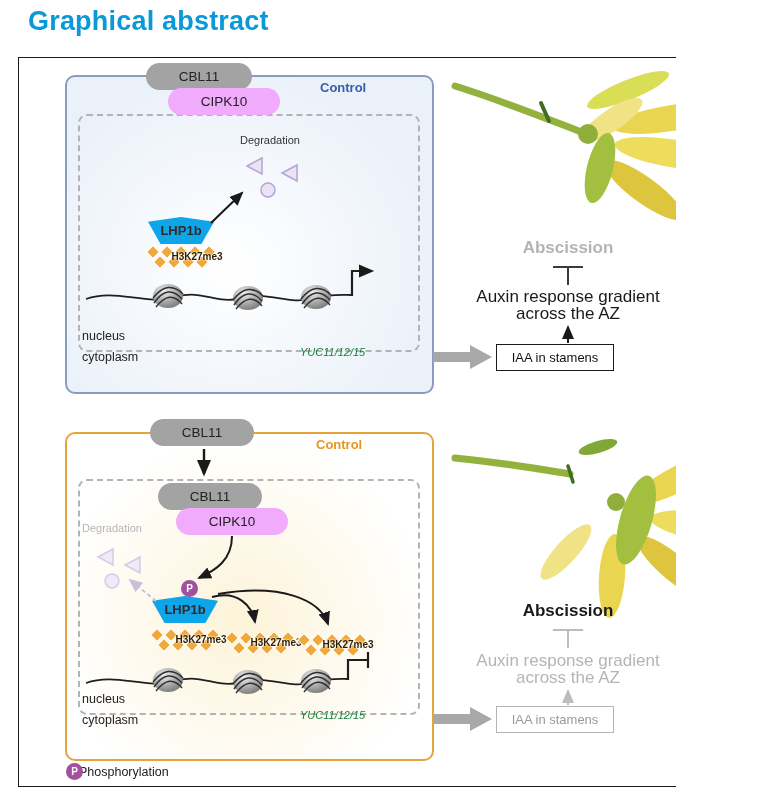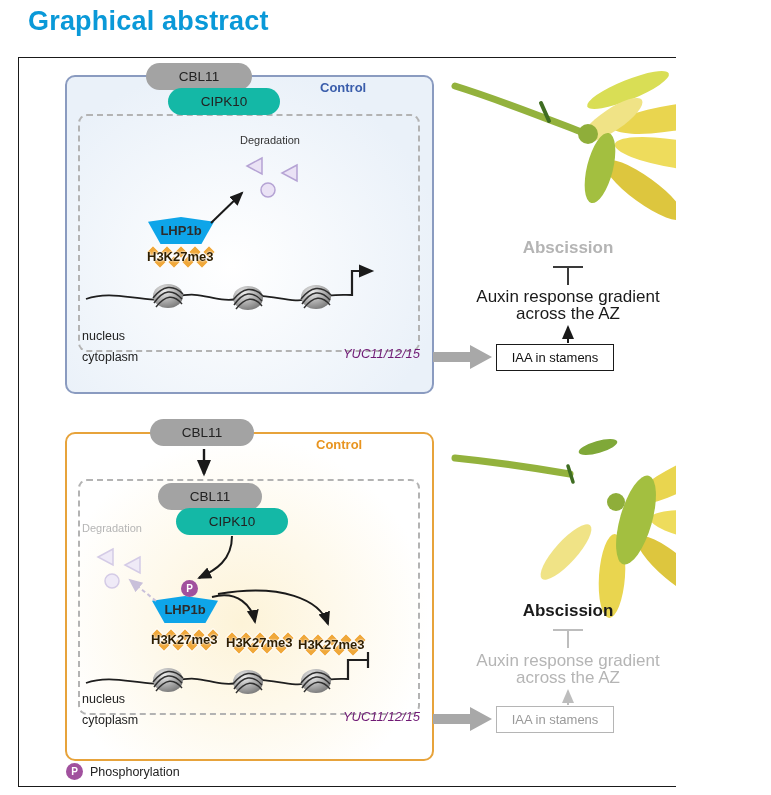--- a/index.html
+++ b/index.html
@@ -15,32 +15,32 @@
       background:radial-gradient(ellipse at 48% 58%, #fdf3d8 0%, #ffffff 70%);}
   .nucbox{border:2px dashed #b3b3b3;border-radius:9px;z-index:1;}
   .nuc-control{left:78px;top:114px;width:338px;height:234px;}
   .nuc-drought{left:78px;top:479px;width:338px;height:232px;}
   svg.layer{left:0;top:0;z-index:2;pointer-events:none;}
   svg.layer.over{z-index:5;}
   .txt{z-index:3;}
   .pill{z-index:3;display:flex;align-items:center;justify-content:center;
         border-radius:14px;font-size:13.5px;color:#222;}
   .pill-cbl{background:#a3a3a3;}
-  .pill-cipk{background:#14b8a6;justify-content:center;}
+  .pill-cipk{background:#f0abfc;justify-content:center;}
   .cond-label{font-size:13px;font-weight:bold;text-align:left;}
   .small{font-size:11px;color:#333;}
   .small-gray{font-size:11px;color:#b5b5b5;}
   .memb{font-size:12.5px;color:#222;}
-  .gene{font-size:13px;font-style:italic;text-align:right;color:#701a75;}
+  .gene{font-size:11px;font-style:italic;text-align:left;color:#15803d;}
   .lhp{z-index:3;display:flex;align-items:center;justify-content:center;
        background:#0ea5e9;font-size:13px;font-weight:bold;color:#2c2c2c;
        clip-path:polygon(0 18%,50% 0,100% 18%,81% 100%,19% 100%);}
   .cluster{z-index:3;}
-  .cluster .lbl{position:absolute;left:2px;top:50%;width:100%;transform:translateY(-54%);
-       text-align:left;font-size:13px;font-weight:bold;color:#2e1e00;
+  .cluster .lbl{position:absolute;left:16px;top:50%;width:100%;transform:translateY(-54%);
+       text-align:center;font-size:10px;font-weight:bold;color:#2e1e00;
        text-shadow:0 0 2px #ffffff,0 0 2px #ffffff;}
   .pcircle{z-index:4;width:17px;height:17px;border-radius:50%;background:#a1519e;
        display:flex;align-items:center;justify-content:center;
        font-size:10px;font-weight:bold;color:#ffffff;}
   .absc{font-size:17px;font-weight:bold;text-align:center;}
   .auxin{font-size:17px;text-align:center;}
   .iaa-box{z-index:3;display:flex;align-items:center;justify-content:center;
        background:#ffffff;font-size:13px;}
   .iaa-dark{border:1.6px solid #1a1a1a;color:#111;}
   .iaa-gray{border:1.6px solid #b5b5b5;color:#9a9a9a;}
@@ -278,15 +278,15 @@
   <div class="abs txt absc" style="left:480px;top:601px;width:176px;color:#1a1a1a;">Abscission</div>
   <div class="abs txt auxin" style="left:468px;top:651px;width:200px;color:#b5b5b5;">Auxin response gradient</div>
   <div class="abs txt auxin" style="left:468px;top:668px;width:200px;color:#b5b5b5;">across the AZ</div>
   <div class="abs iaa-box iaa-gray" style="left:496px;top:706px;width:116px;height:25px;">
     <span>IAA in stamens</span>
   </div>
 
   <div class="abs pcircle" style="left:66px;top:763px;">
     <span>P</span>
   </div>
-  <div class="abs txt legend-label" style="left:90px;top:765px;">Phosphorylation</div>
+  <div class="abs txt legend-label" style="left:79px;top:765px;">Phosphorylation</div>
 
 </div>
 
 </body></html>

